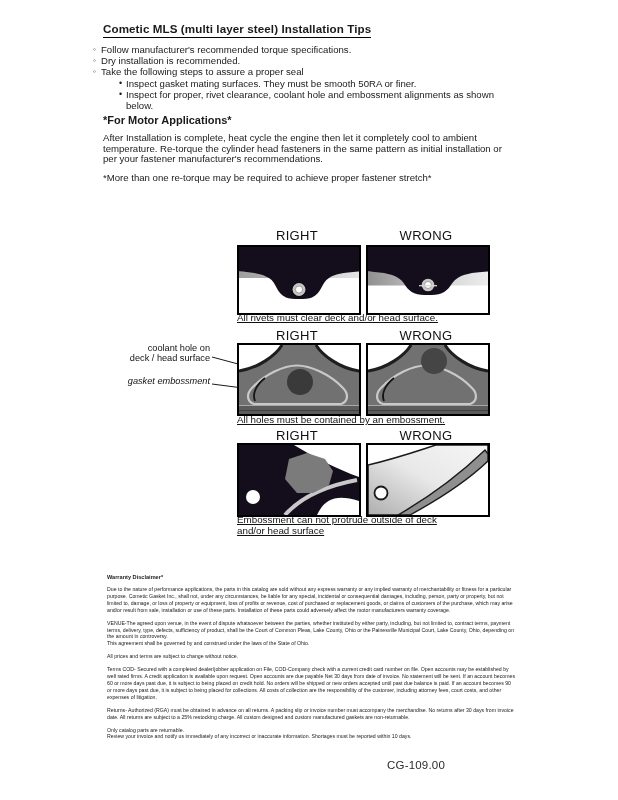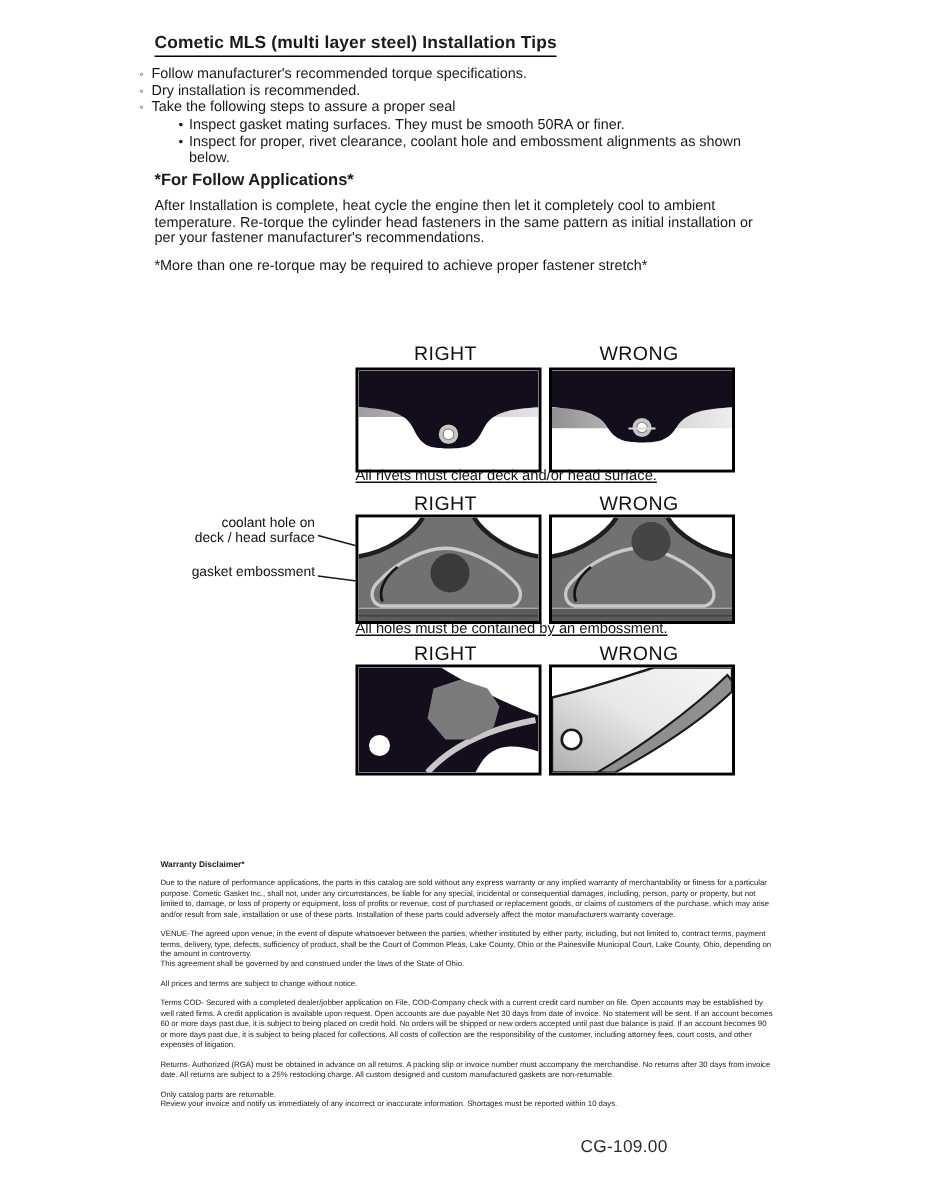--- a/index.html
+++ b/index.html
@@ -61,21 +61,21 @@
       <span class="b-marker">•</span>
       <span>Inspect gasket mating surfaces.  They must be smooth 50RA or finer.</span>
     </div>
     <div class="b-row sub">
       <span class="b-marker">•</span>
       <span>Inspect for proper, rivet clearance, coolant hole and embossment alignments as shown below.</span>
     </div>
   </div>
 
   <div class="abs" id="diesel">
-    <div id="diesel-heading">*For Follow Applications*</div>
+    <div id="diesel-heading">*For Motor Applications*</div>
     <p class="para">After Installation is complete, heat cycle the engine then let it completely cool to ambient temperature. Re-torque the cylinder head fasteners in the same pattern as initial installation or per your fastener manufacturer's recommendations.</p>
     <p class="para">*More than one re-torque may be required to achieve proper fastener stretch*</p>
   </div>
 
   <div class="abs rw-label" style="left:237px;top:228px;">RIGHT</div>
   <div class="abs rw-label" style="left:366px;top:228px;">WRONG</div>
 
   <div class="abs panel" style="left:237px;top:245px;height:66px;">
     <svg width="120" height="66" viewBox="0 0 120 66">
       <defs>
@@ -112,21 +112,21 @@
 
   <div class="abs caption" style="top:312px;">All rivets must clear deck and/or head surface.</div>
 
   <div class="abs rw-label" style="left:237px;top:328px;">RIGHT</div>
   <div class="abs rw-label" style="left:366px;top:328px;">WRONG</div>
 
   <div class="abs annot" style="top:343px;">
     <div>coolant hole on</div>
     <div>deck / head surface</div>
   </div>
-  <div class="abs annot" style="top:376px;">gasket embossment</div>
+  <div class="abs annot" style="top:376px;font-style:italic;">gasket embossment</div>
 
   <svg class="abs" id="leader-lines" width="618" height="800">
     <line x1="212" y1="357" x2="294" y2="379" stroke="#1a1a1a" stroke-width="1"></line>
     <line x1="212" y1="384" x2="266" y2="391" stroke="#1a1a1a" stroke-width="1"></line>
   </svg>
 
   <div class="abs panel" style="left:237px;top:343px;height:69px;">
     <svg width="120" height="69" viewBox="0 0 120 69">
       <rect x="0" y="0" width="120" height="69" fill="#717171"></rect>
       <path d="M0,0 H43 C37,10 20,23 0,26 Z" fill="#ffffff"></path>
@@ -182,20 +182,24 @@
             <stop offset="1" stop-color="#f6f6f6"></stop>
         </linearGradient>
       </defs>
       <rect x="0" y="0" width="120" height="70" fill="#ffffff"></rect>
       <path d="M0,20 C30,13 55,4 68,0 H120 V10 C92,36 58,57 34,70 H0 Z" fill="url(#g3)" stroke="#1a1a1a" stroke-width="1.6"></path>
       <path d="M30,70 C56,55 90,31 117,5 L120,9 V16 C96,39 64,58 42,70 Z" fill="#8f8f8f" stroke="#1a1a1a" stroke-width="1.4"></path>
       <circle cx="13" cy="48" r="6.5" fill="#ffffff" stroke="#1a1a1a" stroke-width="1.8"></circle>
     </svg>
   </div>
 
+  <div class="abs caption" style="top:514px;width:250px;">
+    <div>Embossment can not protrude outside of deck</div>
+    <div>and/or head surface</div>
+  </div>
 
   <div class="abs" id="disclaimer">
     <h4>Warranty Disclaimer*</h4>
     <p class="fine">Due to the nature of performance applications, the parts in this catalog are sold without any express warranty or any implied warranty of merchantability or fitness for a particular purpose.  Cometic Gasket Inc., shall not, under any circumstances, be liable for any special, incidental or consequential damages, including, person, party or property, but not limited to, damage, or loss of property or equipment, loss of profits or revenue, cost of purchased or replacement goods, or claims of customers of the purchase, which may arise and/or result from sale, installation or use of these parts.  Installation of these parts could adversely affect the motor manufacturers warranty coverage.</p>
     <p class="fine no-gap">VENUE-The agreed upon venue, in the event of dispute whatsoever between the parties, whether instituted by either party, including, but not limited to, contract terms, payment terms, delivery, type, defects, sufficiency of product, shall be the Court of Common Pleas, Lake County, Ohio or the Painesville Municipal Court, Lake County, Ohio, depending on the amount in controversy.</p>
     <p class="fine gap-after">This agreement shall be governed by and construed under the laws of the State of Ohio.</p>
     <p class="fine">All prices and terms are subject to change without notice.</p>
     <p class="fine">Terms COD- Secured with a completed dealer/jobber application on File, COD-Company check with a current credit card number on file.  Open accounts may be established by well rated firms.  A credit application is available upon request.  Open accounts are due payable Net 30 days from date of invoice.  No statement will be sent.  If an account becomes 60 or more days past due, it is subject to being placed on credit hold.  No orders will be shipped or new orders accepted until past due balance is paid.  If an account becomes 90 or more days past due, it is subject to being placed for collections.  All costs of collection are the responsibility of the customer, including attorney fees, court costs, and other expenses of litigation.</p>
     <p class="fine">Returns- Authorized (RGA) must be obtained in advance on all returns.  A packing slip or invoice number must accompany the merchandise.  No returns after 30 days from invoice date.  All returns are subject to a 25% restocking charge.  All custom designed and custom manufactured gaskets are non-returnable.</p>
     <p class="fine no-gap">Only catalog parts are returnable.</p>

